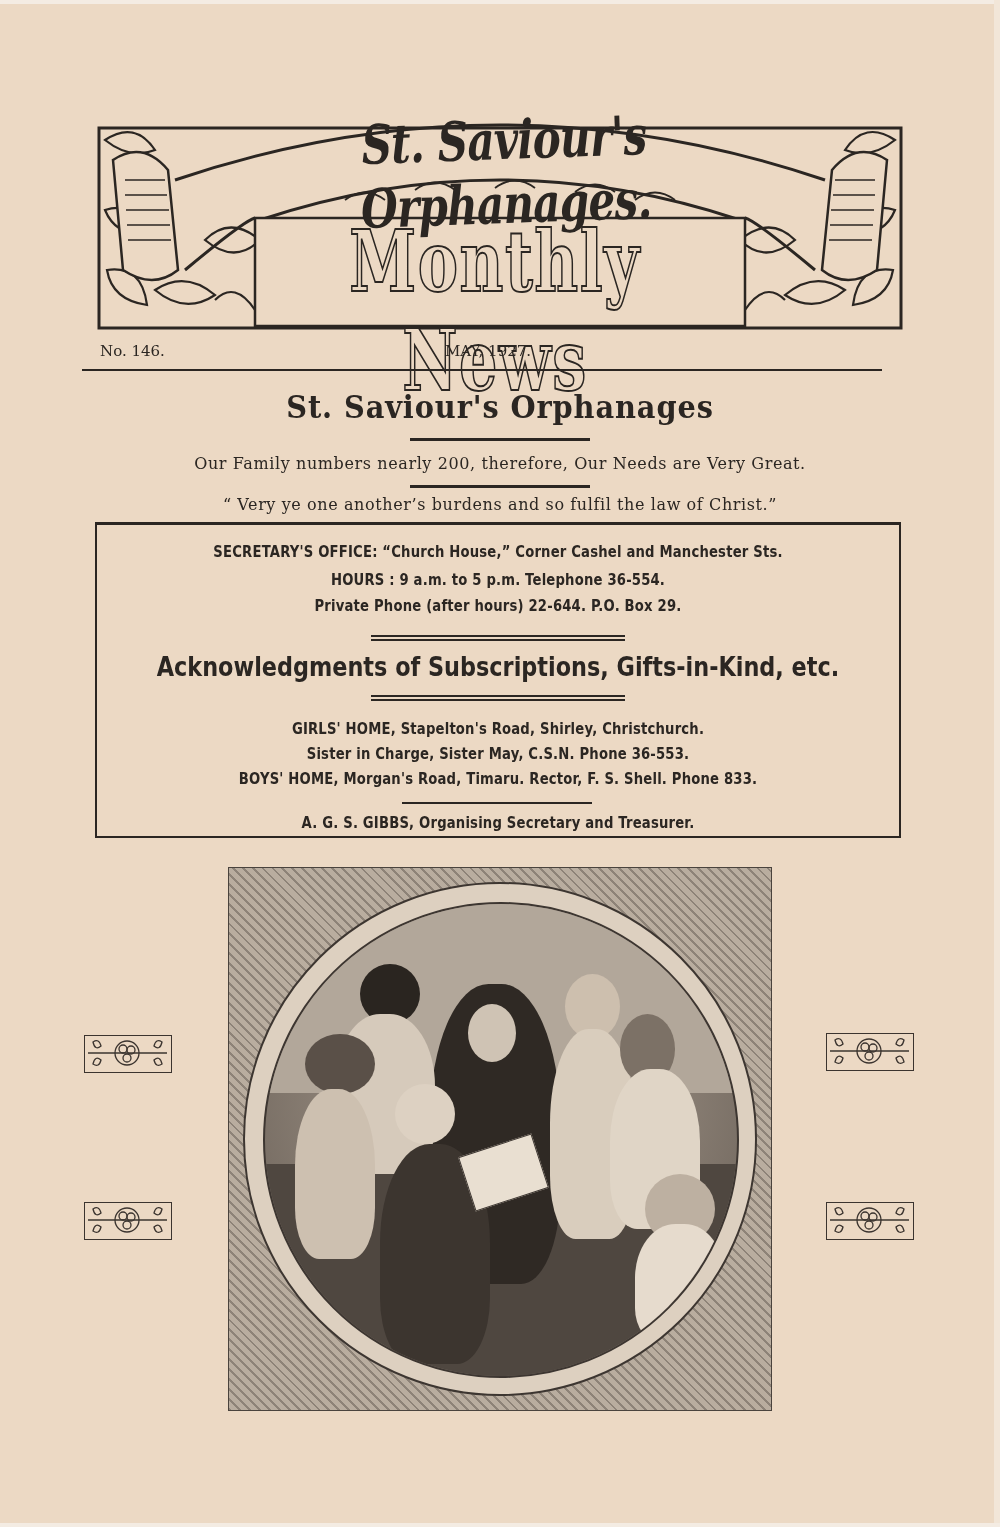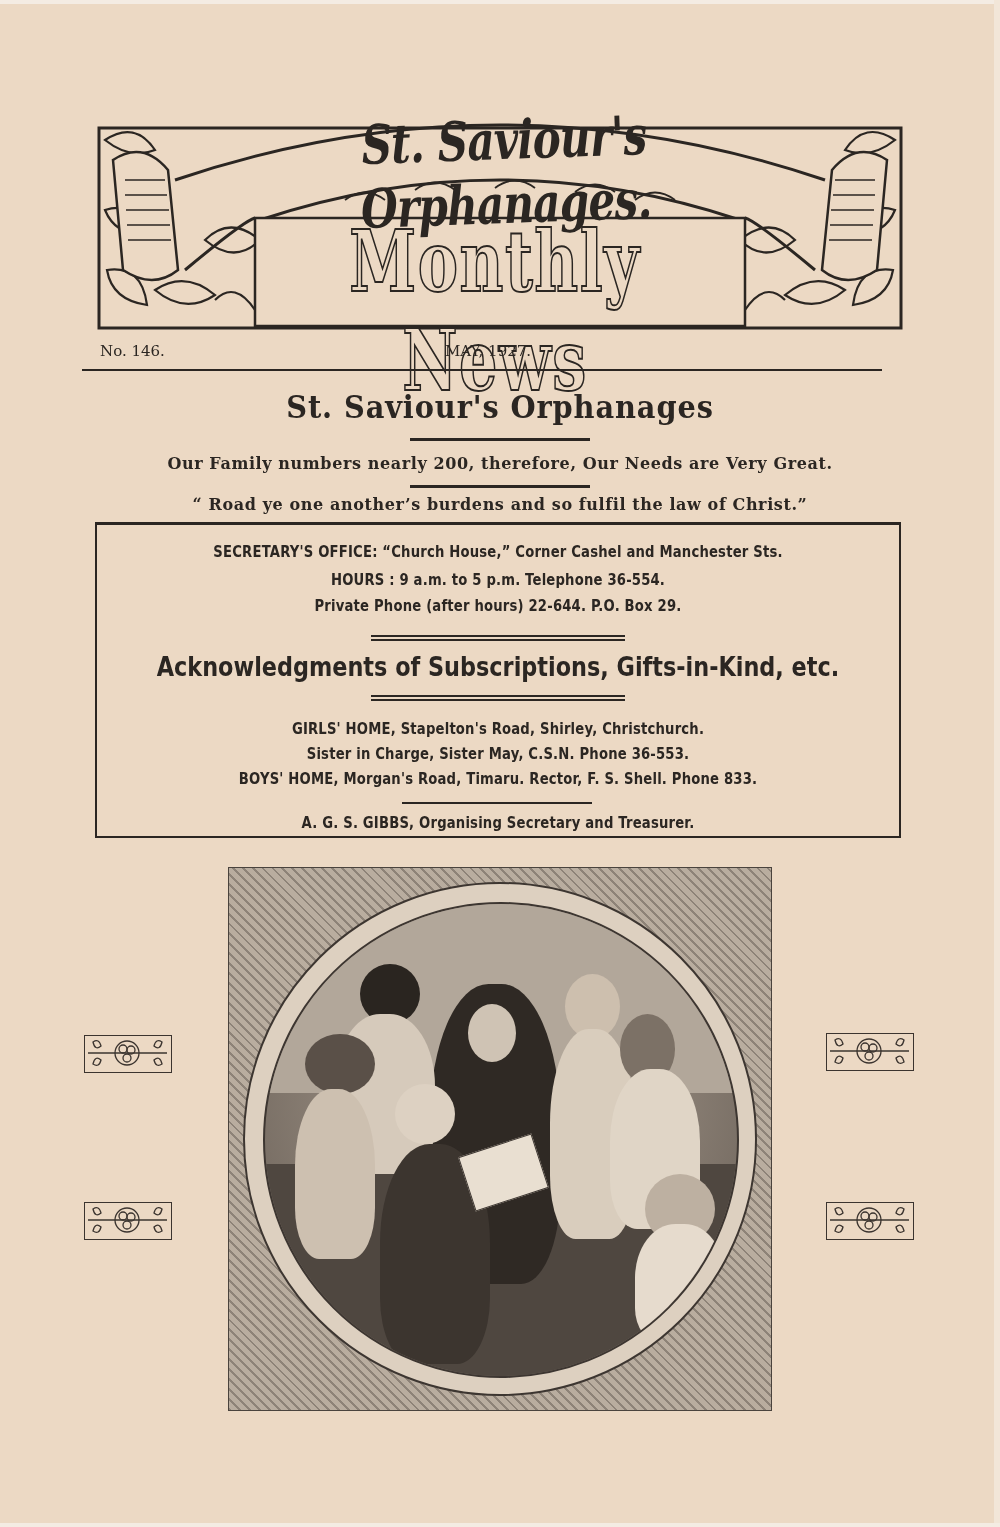--- a/index.html
+++ b/index.html
@@ -39,21 +39,21 @@
   .rule-top { position:absolute; left:82px; top:369px; width:800px; height:2px; background:#2b2622; }
 
   .org-title {
     position:absolute; left:0; width:1000px; top:388px; text-align:center;
     font-family:"DejaVu Serif", serif; font-weight:bold; font-size:32px;
     letter-spacing:1px; color:#2b2622; transform:scaleX(0.9);
   }
   .short-rule { position:absolute; height:3px; background:#2b2622; }
   .tagline {
     position:absolute; left:0; width:1000px; text-align:center;
-    font-family:"DejaVu Serif", serif; font-size:16px; letter-spacing:0.6px;font-weight:bold;
+    font-family:"DejaVu Serif", serif; font-size:16px; letter-spacing:0.6px;
   }
 
   
   .info-box {
     position:absolute; left:95px; top:522px; width:806px; height:316px;
     border:2px solid #2b2622; border-top-width:3px; box-sizing:border-box;
   }
   .box-line {
     position:absolute; left:0; width:100%; text-align:center;
     font-family:"DejaVu Sans", sans-serif; font-weight:bold; color:#2b2622;
@@ -143,21 +143,21 @@
 <div class="issue-row">
   <span class="issue-no">No. 146.</span>
   <span class="issue-date">MAY, 1927.</span>
 </div>
 <div class="rule-top"></div>
 
 <div class="org-title">St. Saviour's Orphanages</div>
 <div class="short-rule" style="left:410px; top:438px; width:180px;"></div>
 <div class="tagline" style="top:454px;">Our Family numbers nearly 200, therefore, Our Needs are Very Great.</div>
 <div class="short-rule" style="left:410px; top:485px; width:180px;"></div>
-<div class="tagline" style="top:495px;">“ Road ye one another’s burdens and so fulfil the law of Christ.”</div>
+<div class="tagline" style="top:495px;">“ Very ye one another’s burdens and so fulfil the law of Christ.”</div>
 
 <div class="info-box">
   <div class="box-line" style="top:18px;">SECRETARY'S OFFICE: “Church House,” Corner Cashel and Manchester Sts.</div>
   <div class="box-line" style="top:46px;">HOURS :  9 a.m. to 5 p.m.    Telephone  36-554.</div>
   <div class="box-line" style="top:72px;">Private Phone (after hours) 22-644.   P.O. Box 29.</div>
   <div class="dbl-rule" style="top:110px;"></div>
   <div class="ack-title" style="top:127px;">Acknowledgments of Subscriptions, Gifts-in-Kind, etc.</div>
   <div class="dbl-rule" style="top:170px;"></div>
   <div class="box-line" style="top:195px;">GIRLS' HOME, Stapelton's Road, Shirley, Christchurch.</div>
   <div class="box-line" style="top:220px;">Sister in Charge, Sister May, C.S.N.      Phone 36-553.</div>

